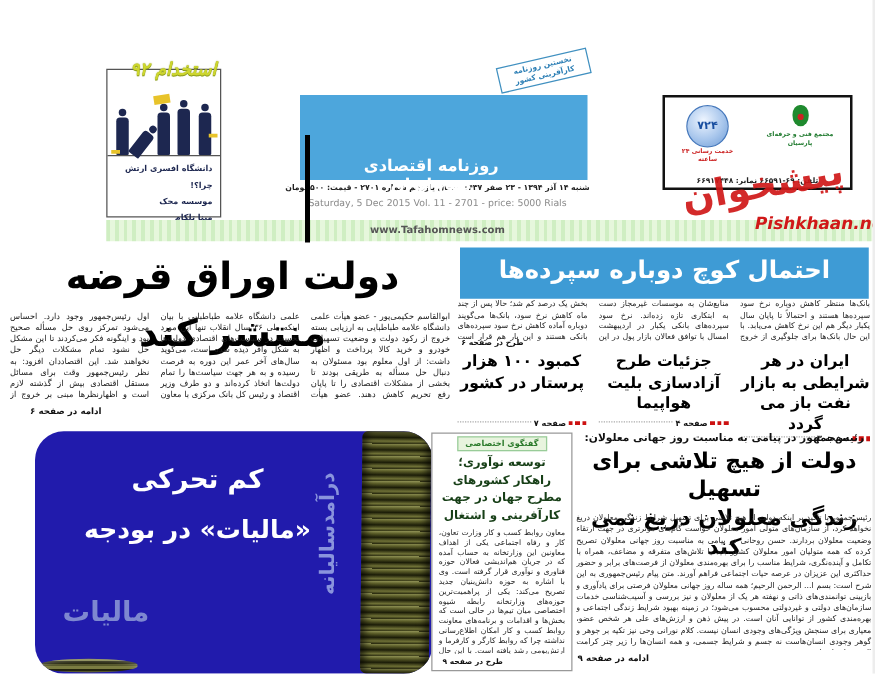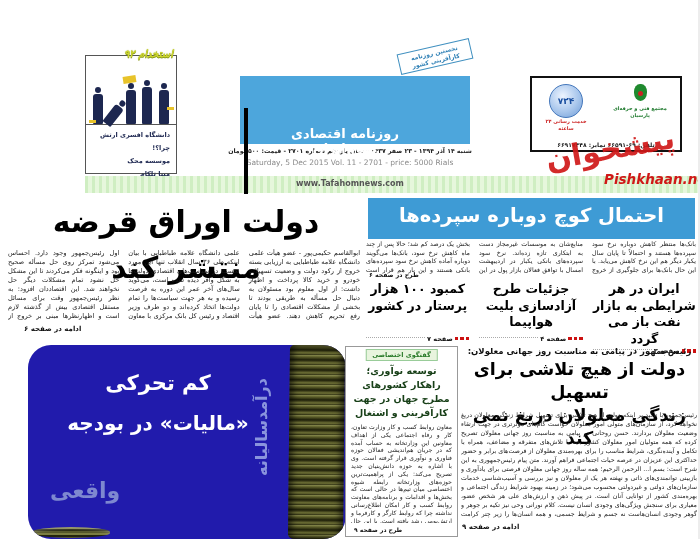--- a/index.html
+++ b/index.html
@@ -4,21 +4,21 @@
 <style>
   html,body{margin:0;padding:0;background:#fff;}
   .page{position:relative;width:700px;height:539px;background:#fff;overflow:hidden;
         font-family:"DejaVu Sans",sans-serif;border-right:2px solid #ededed;box-sizing:border-box;}
   .abs{position:absolute;}
   .rtl{direction:rtl;}
   .just{text-align:justify;text-justify:inter-word;}
 
   
   .cartoon-box{left:85px;top:55px;width:90px;height:117px;border:1px solid #555;background:#fff;}
-  .cartoon-title{position:absolute;top:-8px;right:3px;font-size:10px;font-weight:bold;font-style:italic;
+  .cartoon-title{position:absolute;top:-8px;right:3px;font-size:14px;font-weight:bold;font-style:italic;
                  color:#cdd62f;text-shadow:0 0 1px #8a9a1a,0 1px 0 #8a9a1a;z-index:2;}
   .cartoon-figures{position:relative;height:64px;border-bottom:1px solid #555;display:flex;
                    align-items:flex-end;justify-content:space-around;padding:4px 4px 0 4px;}
   .figure{display:inline-block;width:10px;background:#1d2750;border-radius:3px 3px 1px 1px;position:relative;}
   .figure::before{content:'';position:absolute;top:-7px;left:2px;width:6px;height:6px;border-radius:50%;background:#1d2750;}
   .f1{height:30px;} .f2{height:22px;transform:rotate(38deg) translateY(3px);}
   .f3{height:34px;} .f4{height:37px;} .f5{height:34px;}
   .carry-box{position:absolute;top:-14px;left:-3px;width:13px;height:7px;background:#e8c32a;transform:rotate(-9deg);}
   .yellow-bit{position:absolute;bottom:1px;width:7px;height:3px;background:#e8c32a;}
   .yb1{left:3px;} .yb2{right:2px;bottom:14px;}
@@ -226,16 +226,16 @@
     <div class="iv-body rtl just">معاون روابط کسب و کار وزارت تعاون، کار و رفاه اجتماعی یکی از اهداف معاونین این وزارتخانه به حساب آمده که در جریان هم‌اندیشی فعالان حوزه فناوری و نوآوری قرار گرفته است. وی با اشاره به حوزه دانش‌بنیان جدید تصریح می‌کند: یکی از پراهمیت‌ترین حوزه‌های وزارتخانه رابطه شیوه اختصاصی میان تیم‌ها در حالی است که بخش‌ها و اقدامات و برنامه‌های معاونت روابط کسب و کار امکان اطلاع‌رسانی نداشته چرا که روابط کارگر و کارفرما و ارتش‌بومی رشد یافته است. با این حال فرصتی پیش آمد تا معاون روابط کار وزارت تعاون، کار و رفاه اجتماعی به گفتگو بنشیند و در این گفتگو ضمن اشاره به وضعیت نوآوری در تعدادی از کشورهای مطرح جهان...</div>
     <div class="iv-note">طرح در صفحه ۹</div>
   </div>
 
   <div class="abs tax-box">
     <div class="coin-stack"></div>
     <div class="coin-pile"></div>
     <div class="tax-line1">کم تحرکی</div>
     <div class="tax-line2">«مالیات» در بودجه</div>
     <div class="tax-vertical">درآمدسالیانه</div>
-    <div class="tax-corner">واقعی</div>
+    <div class="tax-corner">مالیات</div>
   </div>
 
 </div>
 
 </body></html>

